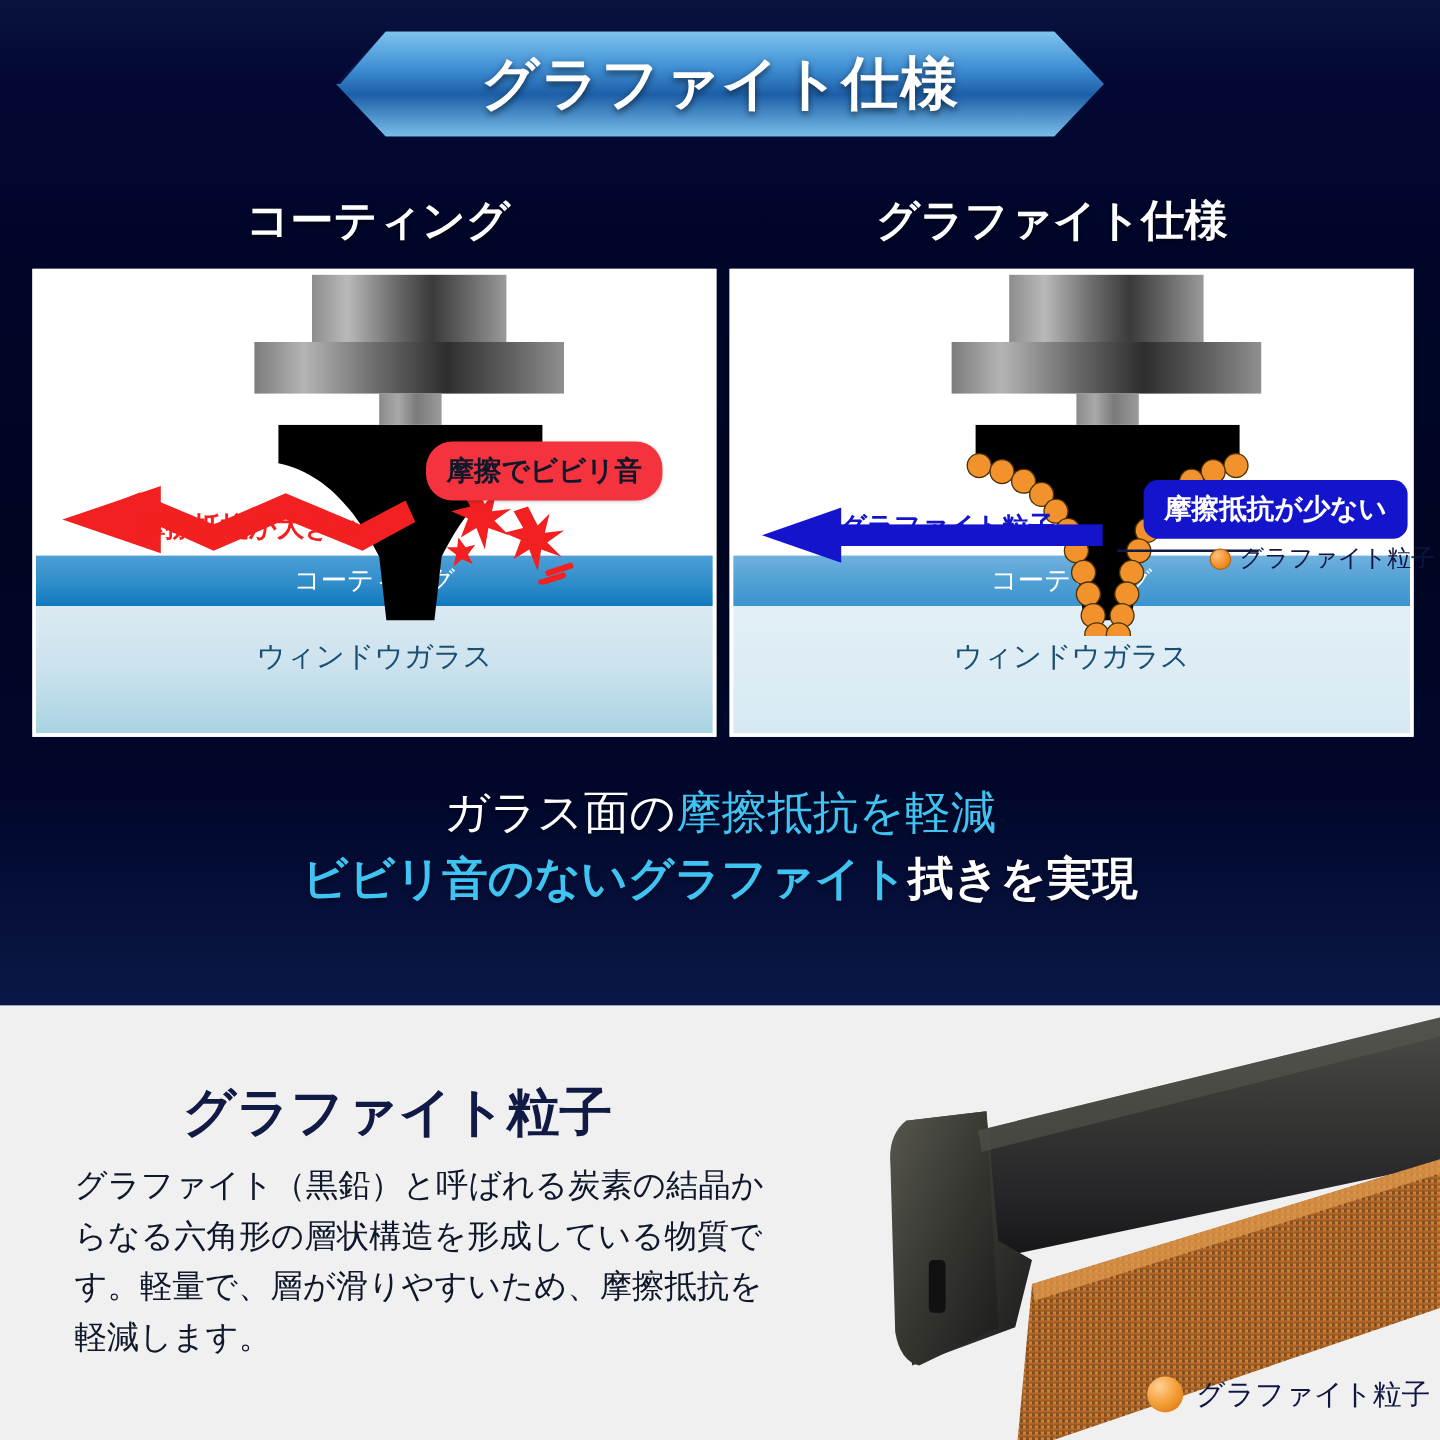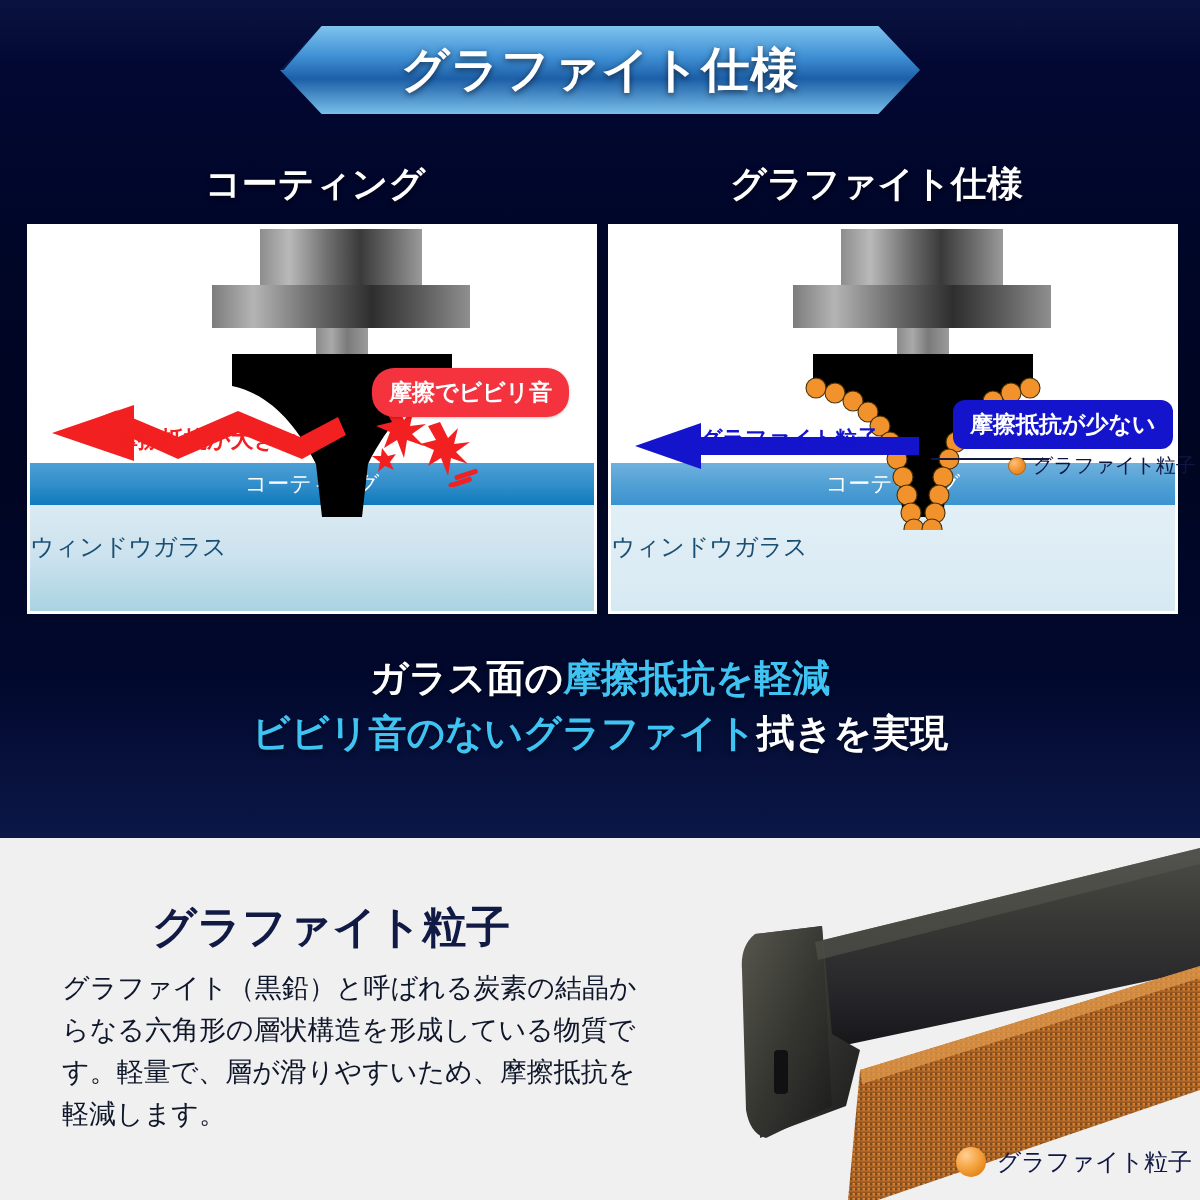--- a/index.html
+++ b/index.html
@@ -61,21 +61,21 @@
   
   .coating {
     position:absolute; left:0; bottom:106px; width:100%; height:42px;
     display:flex; align-items:center; justify-content:center;
     color:#ffffff; font-size:22px;
   }
   .coating.l { background:linear-gradient(180deg,#4d9fd6 0%,#2f8dc9 55%,#0f79bd 100%); }
   .coating.r { background:linear-gradient(180deg,#6fb1de 0%,#4f9fd4 55%,#3b93cf 100%); }
   .glass {
     position:absolute; left:0; bottom:0; width:100%; height:106px;
-    display:flex; align-items:flex-start; 
+    display:flex; align-items:flex-start; justify-content:center;
     padding-top:26px; font-size:24px; color:#1a4f74;
   }
   .glass.l { background:linear-gradient(180deg,#dbeaf2 0%,#cbe2ee 50%,#a9d3e2 100%); }
   .glass.r { background:linear-gradient(180deg,#e2eff6 0%,#dcecf4 60%,#d6e9f2 100%); }
 
   
   .wiper { position:absolute; left:50%; transform:translateX(-50%); top:0; width:300px; height:290px; }
   .w-top {
     position:absolute; left:68px; top:2px; width:162px; height:56px;
     background:linear-gradient(90deg,#8d8d8d 0%,#b9b9b9 18%,#6e6e6e 42%,#3a3a3a 62%,#6b6b6b 82%,#9a9a9a 100%);
@@ -87,22 +87,22 @@
   .w-neck {
     position:absolute; left:124px; top:101px; width:52px; height:26px;
     background:linear-gradient(90deg,#8a8a8a 0%,#a9a9a9 30%,#7a7a7a 60%,#9b9b9b 100%);
   }
   .w-blade {
     position:absolute; left:0; top:127px; width:300px; height:163px;
   }
 
   
   .badge-red {
-    position:absolute; left:372px; top:368px;
-    background:#f5333f; color:#ffffff; font-size:23px; font-weight:bold;
+    position:absolute; left:355px; top:368px;
+    background:#f5333f; color:#0f172a; font-size:23px; font-weight:bold;
     padding:9px 17px; border-radius:22px; white-space:nowrap;
     box-shadow:0 1px 3px rgba(0,0,0,0.25);
     font-family:Liberation Serif, serif;
   }
   .badge-blue {
     position:absolute; left:953px; top:400px;
     background:#1414cc; color:#ffffff; font-size:23px; font-weight:bold;
     padding:9px 17px; border-radius:12px; white-space:nowrap;
   }
   .lbl-red {
@@ -124,21 +124,21 @@
     border:1px solid #b5660f; flex:none;
   }
 
   
   .summary {
     position:absolute; left:0; top:648px; width:1200px;
     text-align:center; color:#ffffff; line-height:1.30;
     text-shadow:0 2px 4px rgba(0,0,0,0.45);
   }
   .summary .l1 { font-size:38px; font-weight:bold; }
-  .summary .l2 { font-size:38px; font-weight:bold; margin-top:6px; }
+  .summary .l2 { font-size:38px; font-weight:normal; margin-top:6px; }
   .summary .l3 { font-size:38px; font-weight:bold; margin-top:6px; }
   .hl { color:#3fc3f2; }
 
   
   .bottom-section {
     position:absolute; left:0; top:838px; width:1200px; height:362px;
     background:#f0f0f0; overflow:hidden;
   }
   .bottom-heading {
     position:absolute; left:152px; top:60px;

